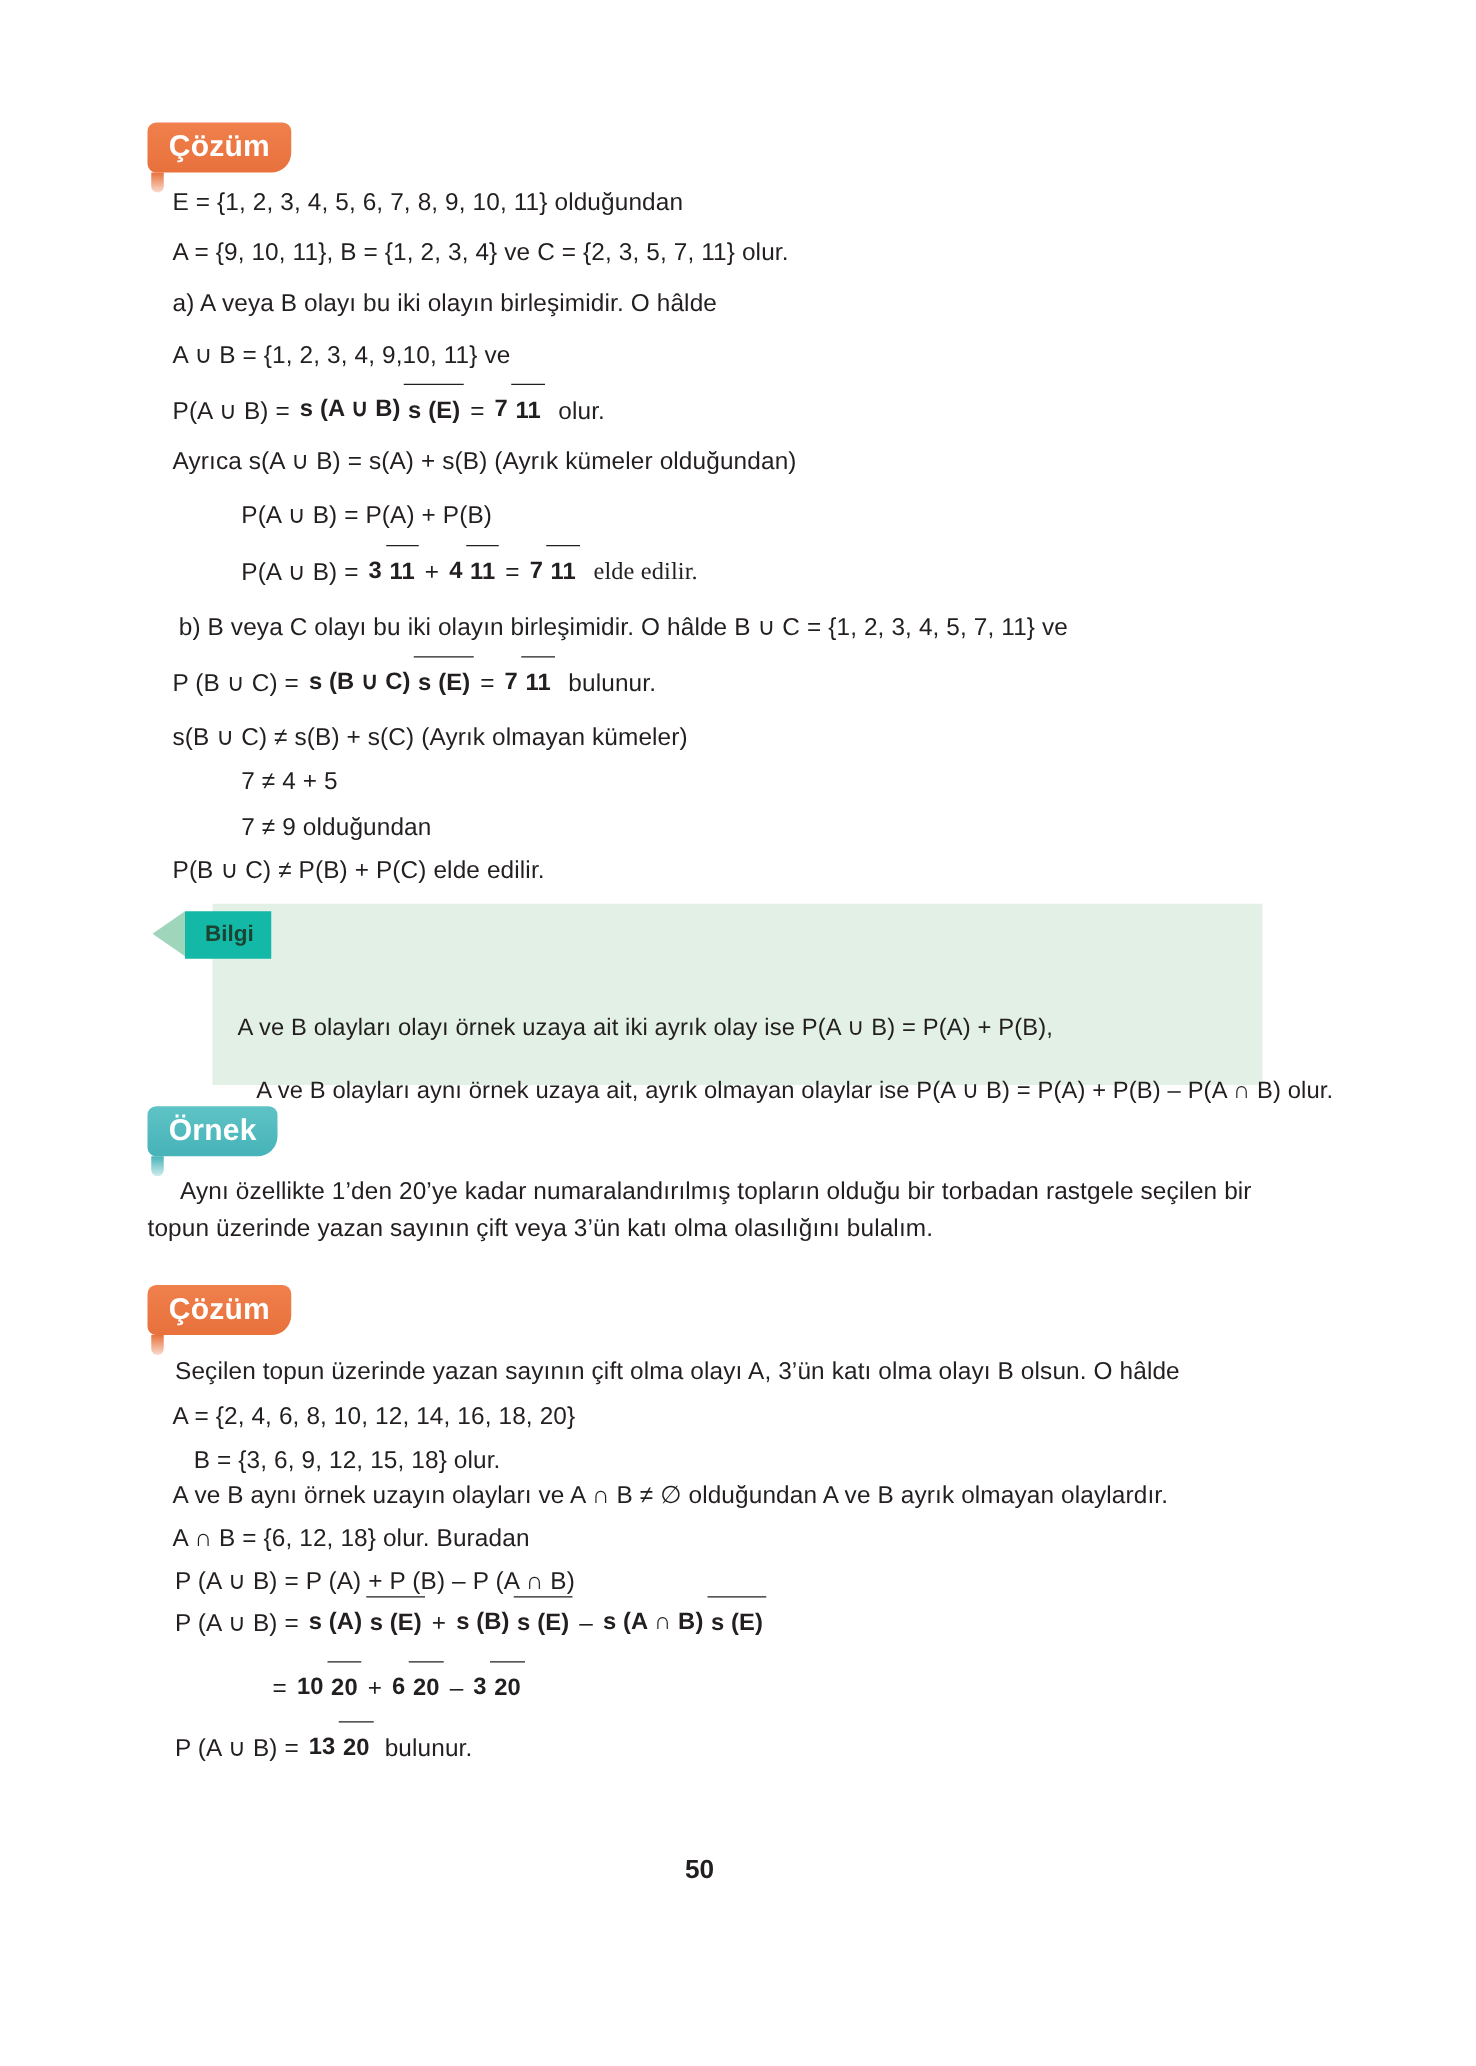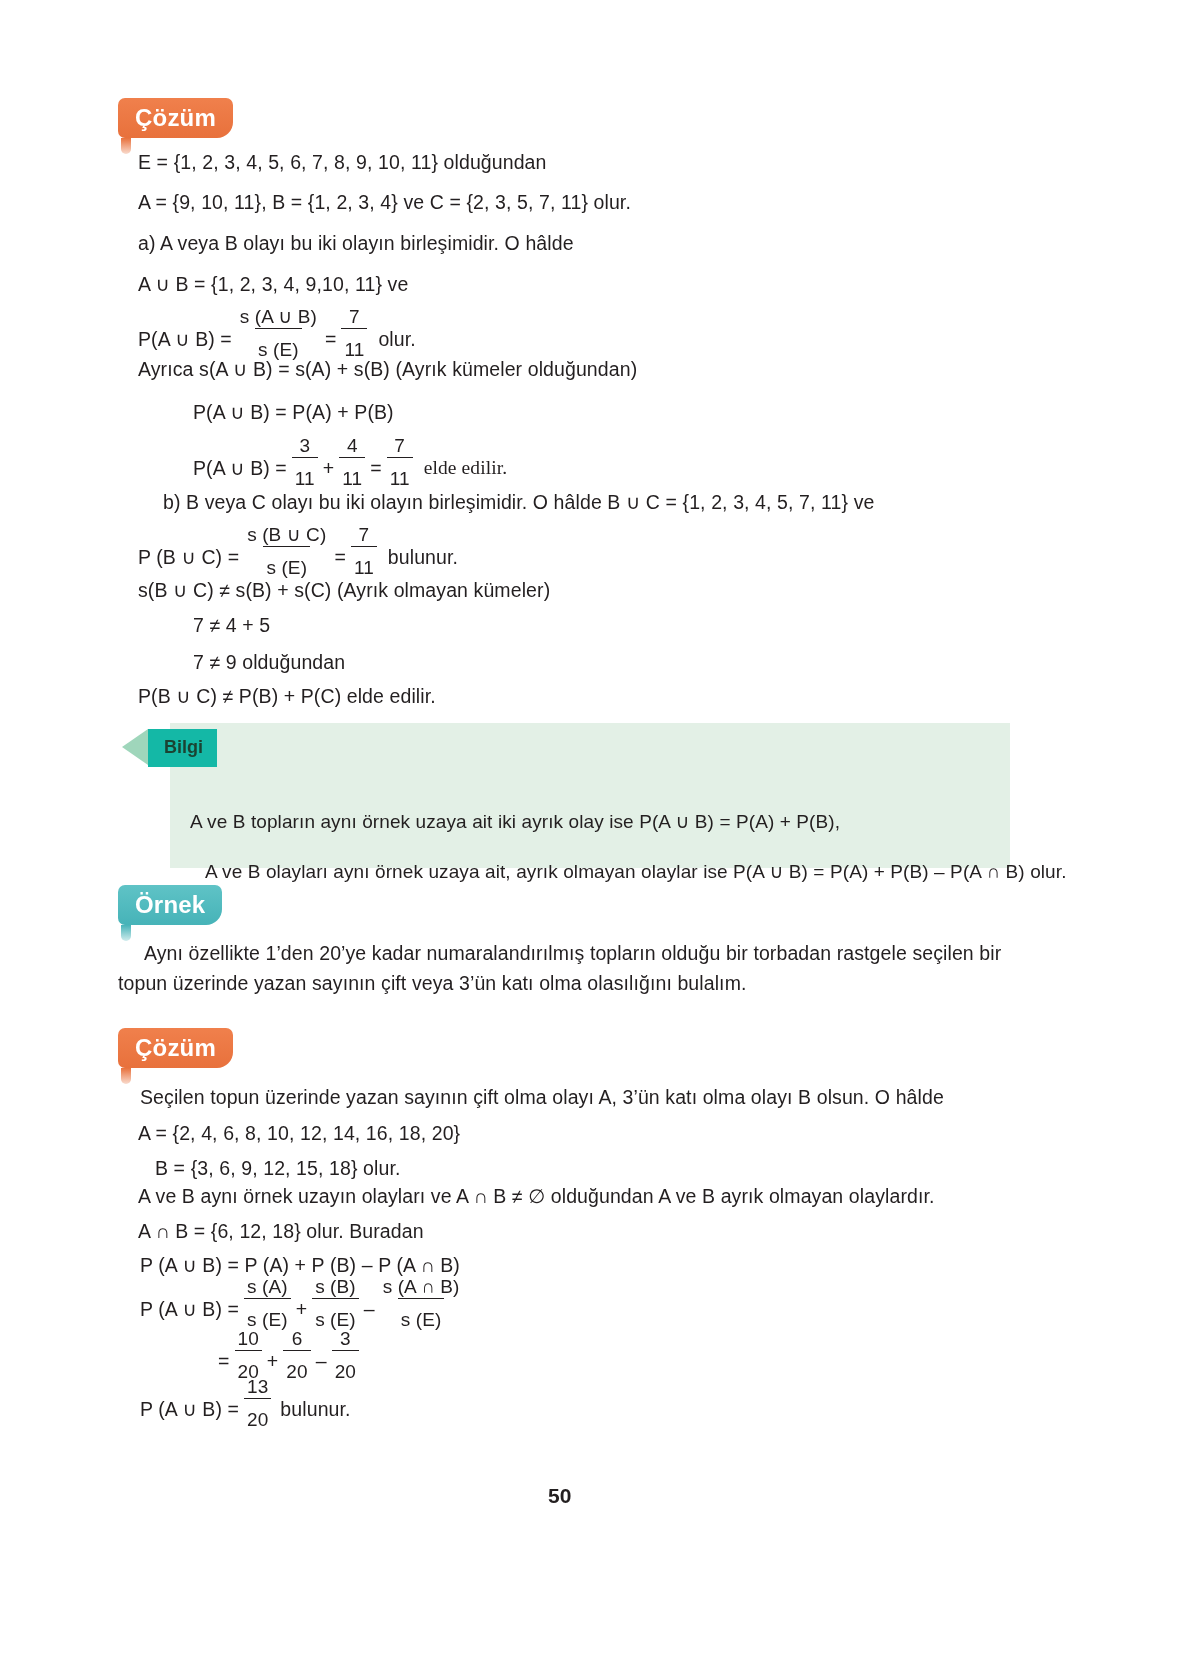--- a/index.html
+++ b/index.html
@@ -75,26 +75,27 @@
   .para {
     position: absolute;
     font-size: 19.5px;
     line-height: 1.55;
     letter-spacing: 0.1px;
   }
 
   
   .frac {
     display: inline-flex;
-    flex-direction: column;
+    flex-direction: row;
     align-items: center;
     vertical-align: middle;
     margin: 0 5px;
     position: relative;
     top: -1px;
+    font-weight: bold;
   }
   .frac .num {
     font-size: 19px;
     line-height: 1.08;
     padding: 0 3px;
   }
   .frac .den {
     font-size: 19px;
     line-height: 1.12;
     padding: 10px 3px;
@@ -192,21 +193,21 @@
       <span class="den">11</span>
     </span>
     <span>=</span>
     <span class="frac">
       <span class="num">7</span>
       <span class="den">11</span>
     </span>
     <span style="margin-left:6px;font-family:Liberation Serif, serif;">elde edilir.</span>
   </div>
 
-  <div class="line" style="left:143px; top:490px;margin-left:20px;">b) B veya C olayı bu iki olayın birleşimidir. O hâlde B ∪ C = {1, 2, 3, 4, 5, 7, 11} ve</div>
+  <div class="line" style="left:143px; top:490px;">b) B veya C olayı bu iki olayın birleşimidir. O hâlde B ∪ C = {1, 2, 3, 4, 5, 7, 11} ve</div>
 
   <div class="eqline" style="left:138px; top:526px;">
     <span>P (B ∪ C) =</span>
     <span class="frac">
       <span class="num">s (B ∪ C)</span>
       <span class="den">s (E)</span>
     </span>
     <span>=</span>
     <span class="frac">
       <span class="num">7</span>
@@ -217,21 +218,21 @@
 
   <div class="line" style="left:138px; top:578px;">s(B ∪ C) ≠ s(B) + s(C)  (Ayrık olmayan kümeler)</div>
   <div class="line" style="left:193px; top:613px;">7 ≠ 4 + 5</div>
   <div class="line" style="left:193px; top:650px;">7 ≠ 9 olduğundan</div>
   <div class="line" style="left:138px; top:684px;">P(B ∪ C) ≠ P(B) + P(C) elde edilir.</div>
 
   <div class="bilgi-box" style="left:170px; top:723px; width:840px; height:145px;"></div>
   <div class="bilgi-arrow" style="left:122px; top:729px;"></div>
   <div class="bilgi-tab" style="left:148px; top:729px;">Bilgi</div>
 
-  <div class="bilgi-line" style="left:190px; top:810px;">A ve B topların aynı örnek uzaya ait iki ayrık olay ise P(A ∪ B) = P(A) + P(B),</div>
+  <div class="bilgi-line" style="left:190px; top:810px;">A ve B olayları olayı örnek uzaya ait iki ayrık olay ise P(A ∪ B) = P(A) + P(B),</div>
   <div class="bilgi-line" style="left:205px; top:848px;margin-top:12px;">A ve B olayları aynı örnek uzaya ait, ayrık olmayan olaylar ise P(A ∪ B) = P(A) + P(B) – P(A ∩ B) olur.</div>
 
   <div class="tab-wrap" style="position:absolute; left:118px; top:885px;">
     <span class="tab tab-ornek">Örnek</span>
     <span class="tab-tail tab-tail-ornek"></span>
   </div>
 
   <div class="para" style="left:118px; top:938px; width:895px; text-indent:26px; text-align:left;">Aynı özellikte 1’den 20’ye kadar numaralandırılmış topların olduğu bir torbadan rastgele seçilen bir topun üzerinde yazan sayının çift veya 3’ün katı olma olasılığını bulalım.</div>
 
   <div class="tab-wrap" style="position:absolute; left:118px; top:1028px;">

